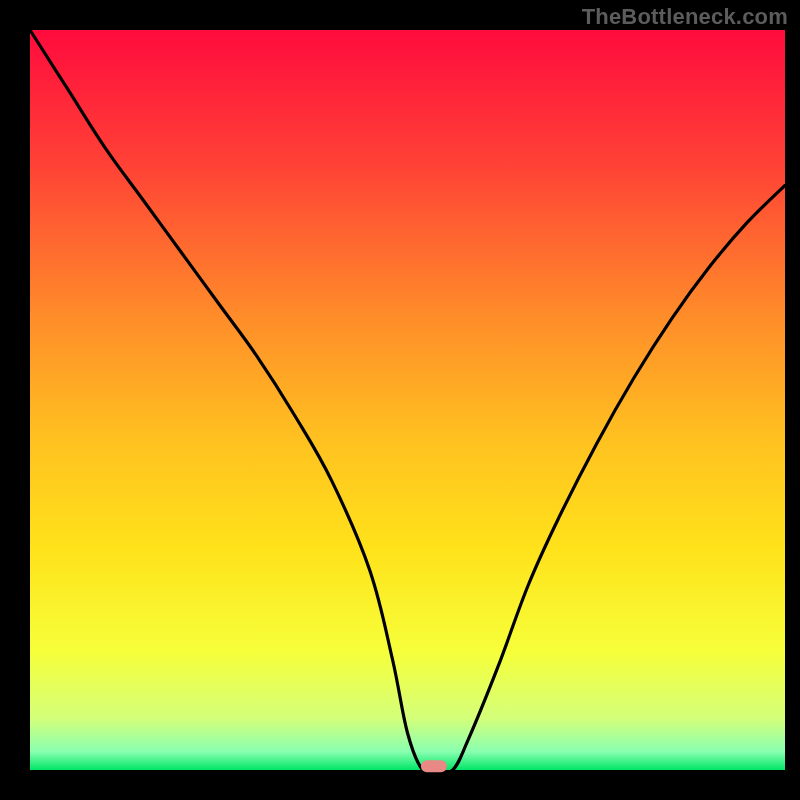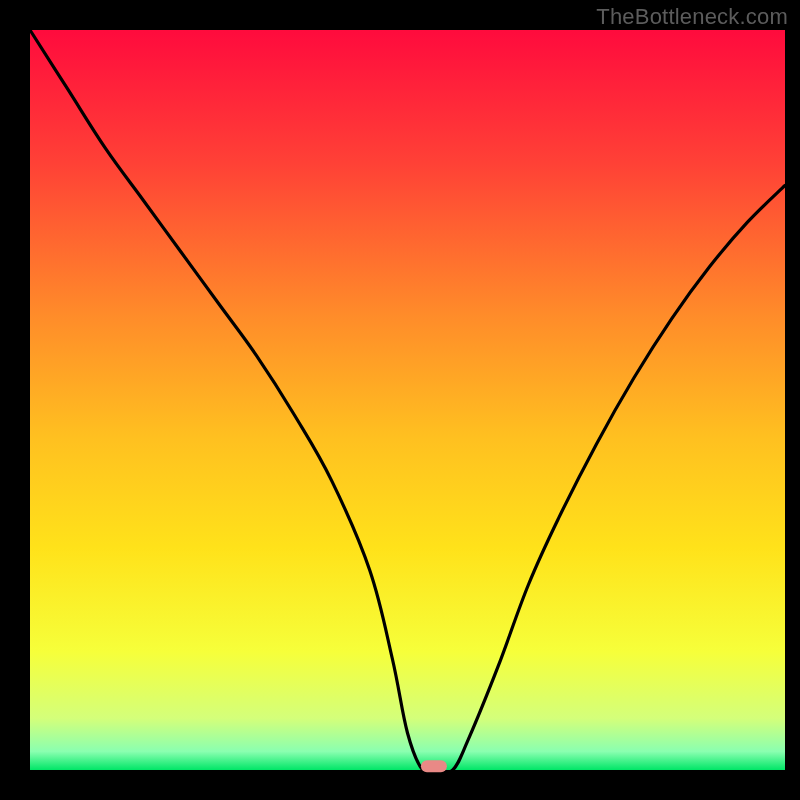--- a/index.html
+++ b/index.html
@@ -15,21 +15,21 @@
     width: 800px;
     height: 800px;
     background: #000;
   }
   .watermark {
     position: absolute;
     top: 4px;
     right: 12px;
     font-family: Arial, Helvetica, sans-serif;
     font-size: 22px;
-    font-weight: 400;
+    font-weight: 700;
     color: #5c5c5c;
     letter-spacing: 0.2px;
     user-select: none;
   }
   svg {
     position: absolute;
     left: 0;
     top: 0;
   }
 </style>

